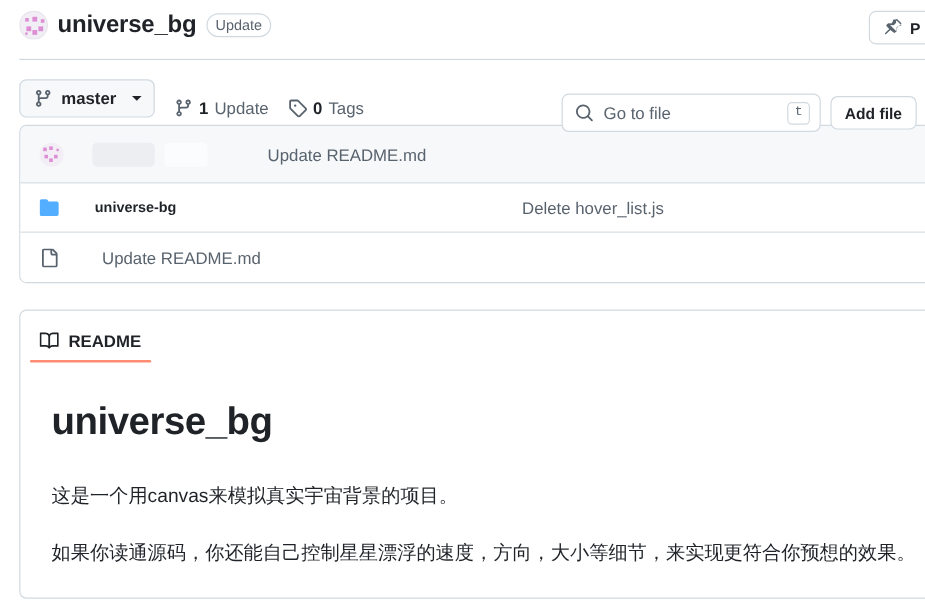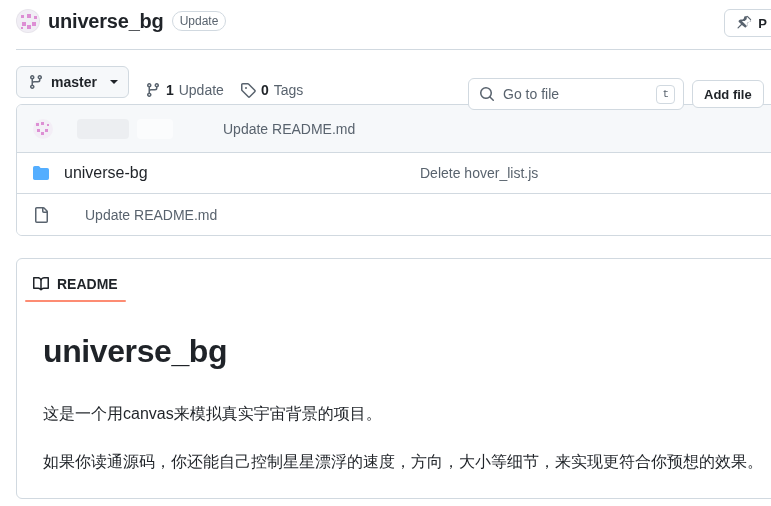--- a/index.html
+++ b/index.html
@@ -250,25 +250,26 @@
     align-items: center;
     height: 41px;
     padding: 0 16px;
     box-sizing: border-box;
     border-bottom: 1px solid #d1d9e0;
     background: #ffffff;
   }
   .file-row:last-child { border-bottom: none; }
   .file-icon { width: 16px; flex: 0 0 auto; display: flex; align-items: center; }
   .file-name {
-    margin-left: 15px;
-    font-size: 16px;
+    margin-left: 30px;
+    font-size: 12px;
     color: #1f2328;
     width: 320px;
     cursor: pointer;
+    font-weight: bold;
   }
   .file-commit {
     font-size: 14px;
     color: #59636e;
     cursor: pointer;
     margin-left: 36px;
   }
 
   
   .readme-panel {

